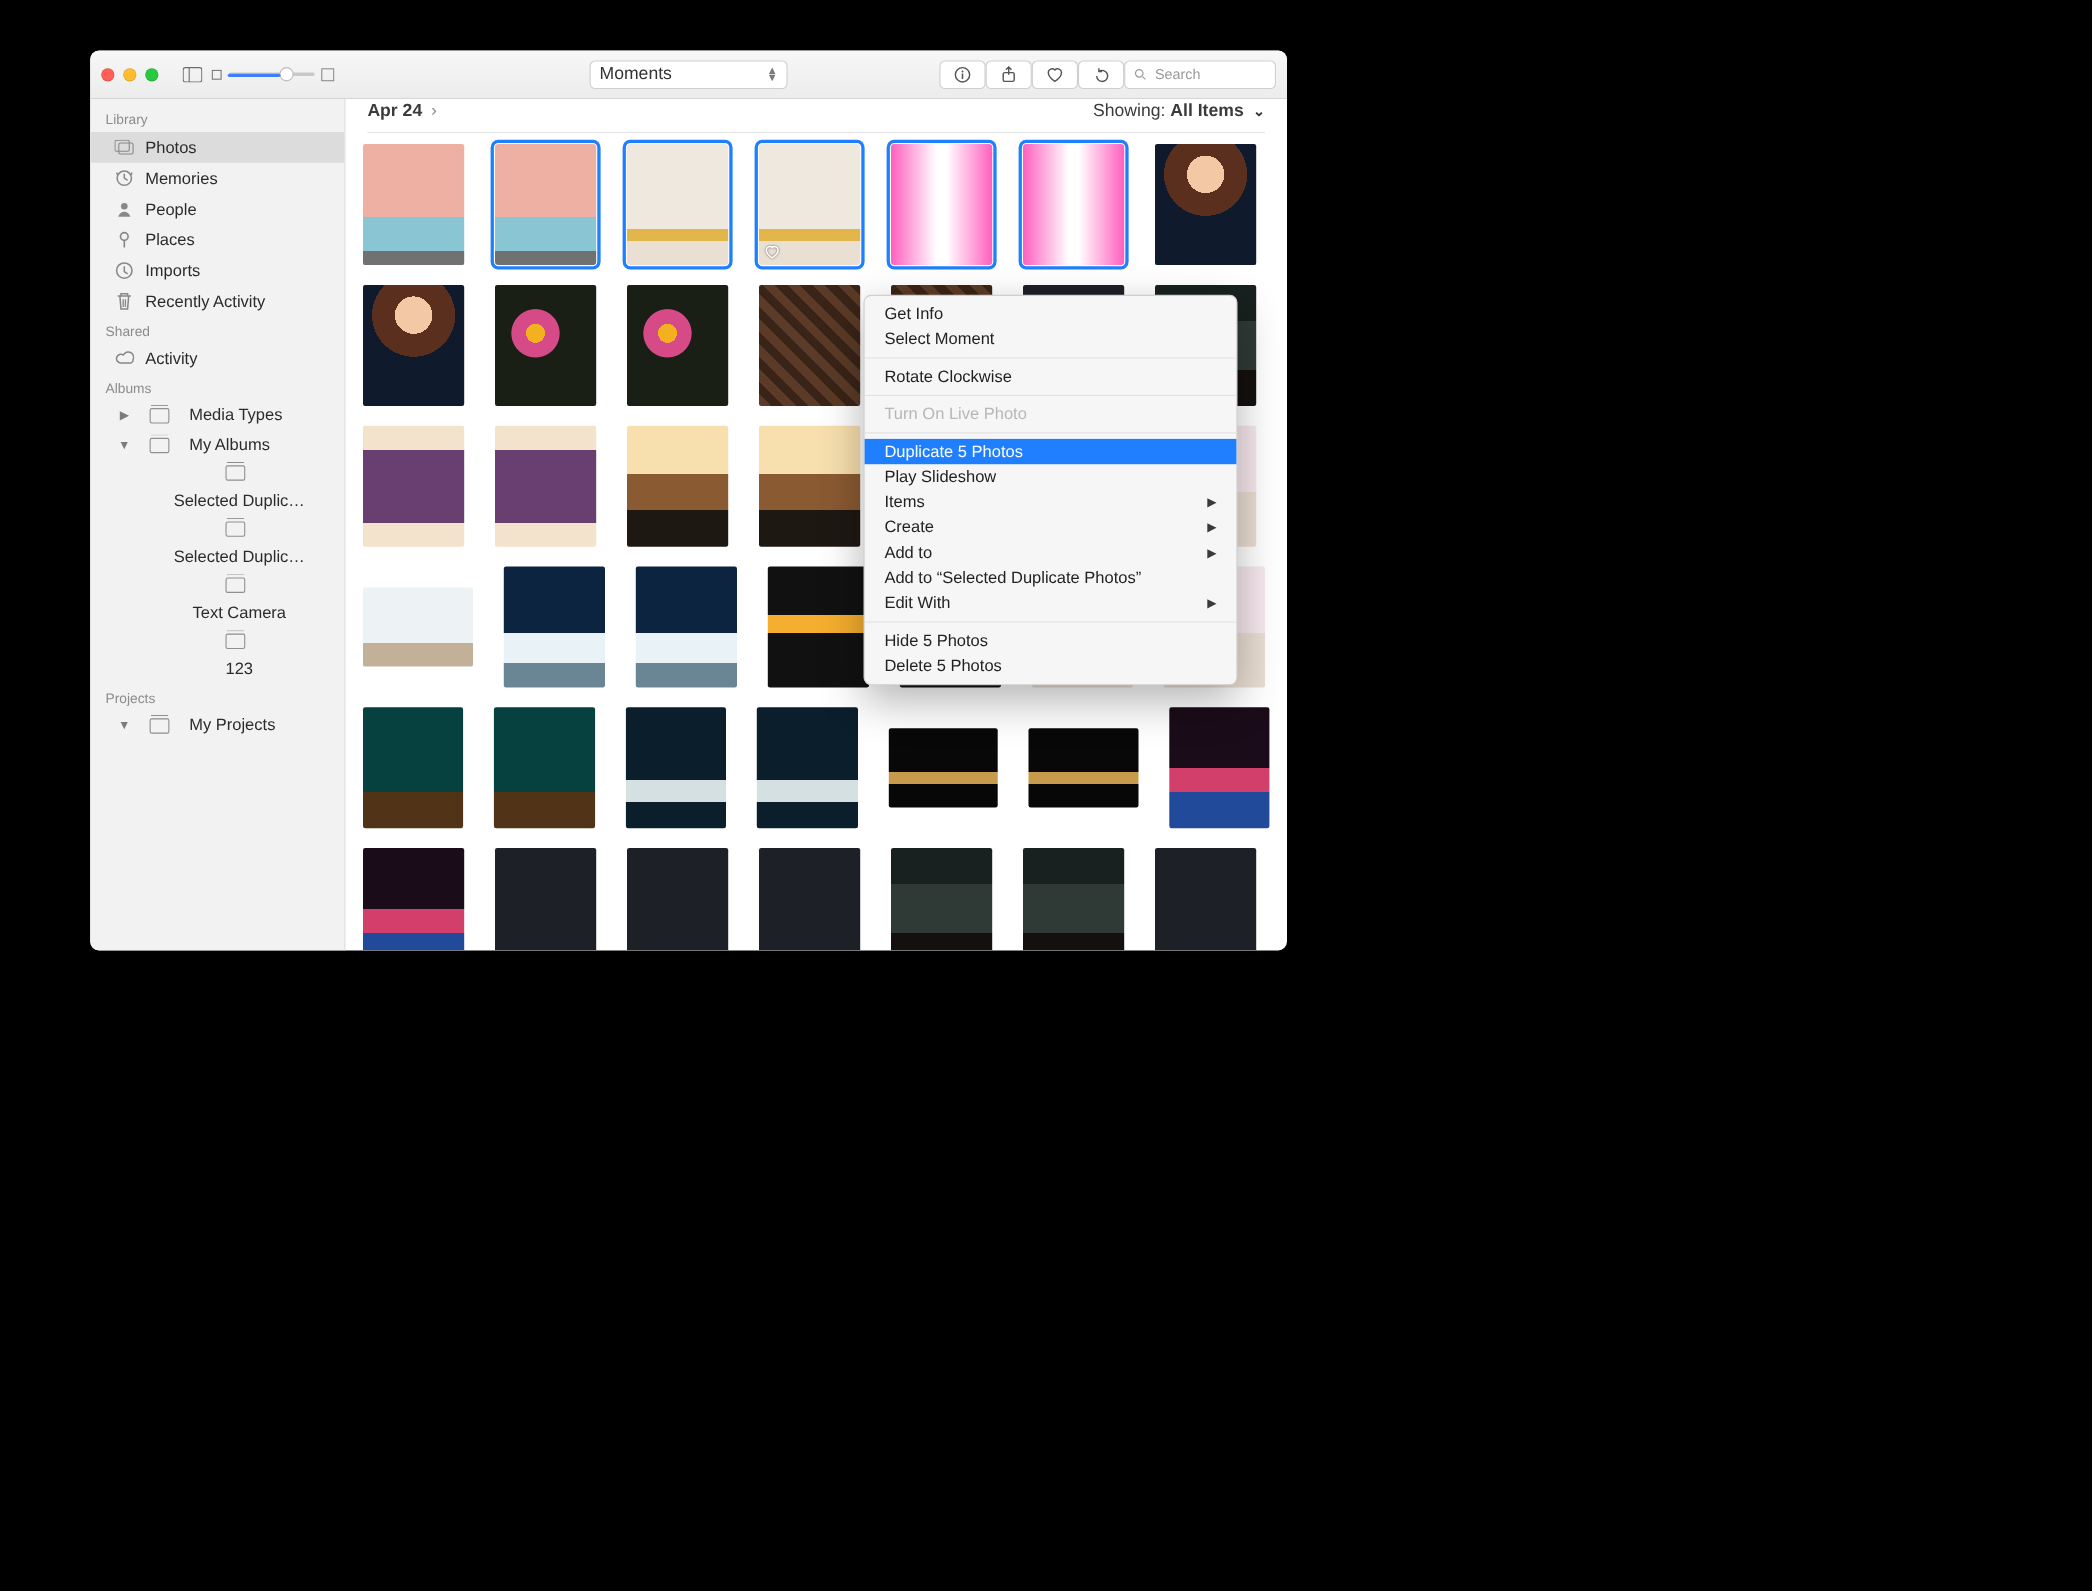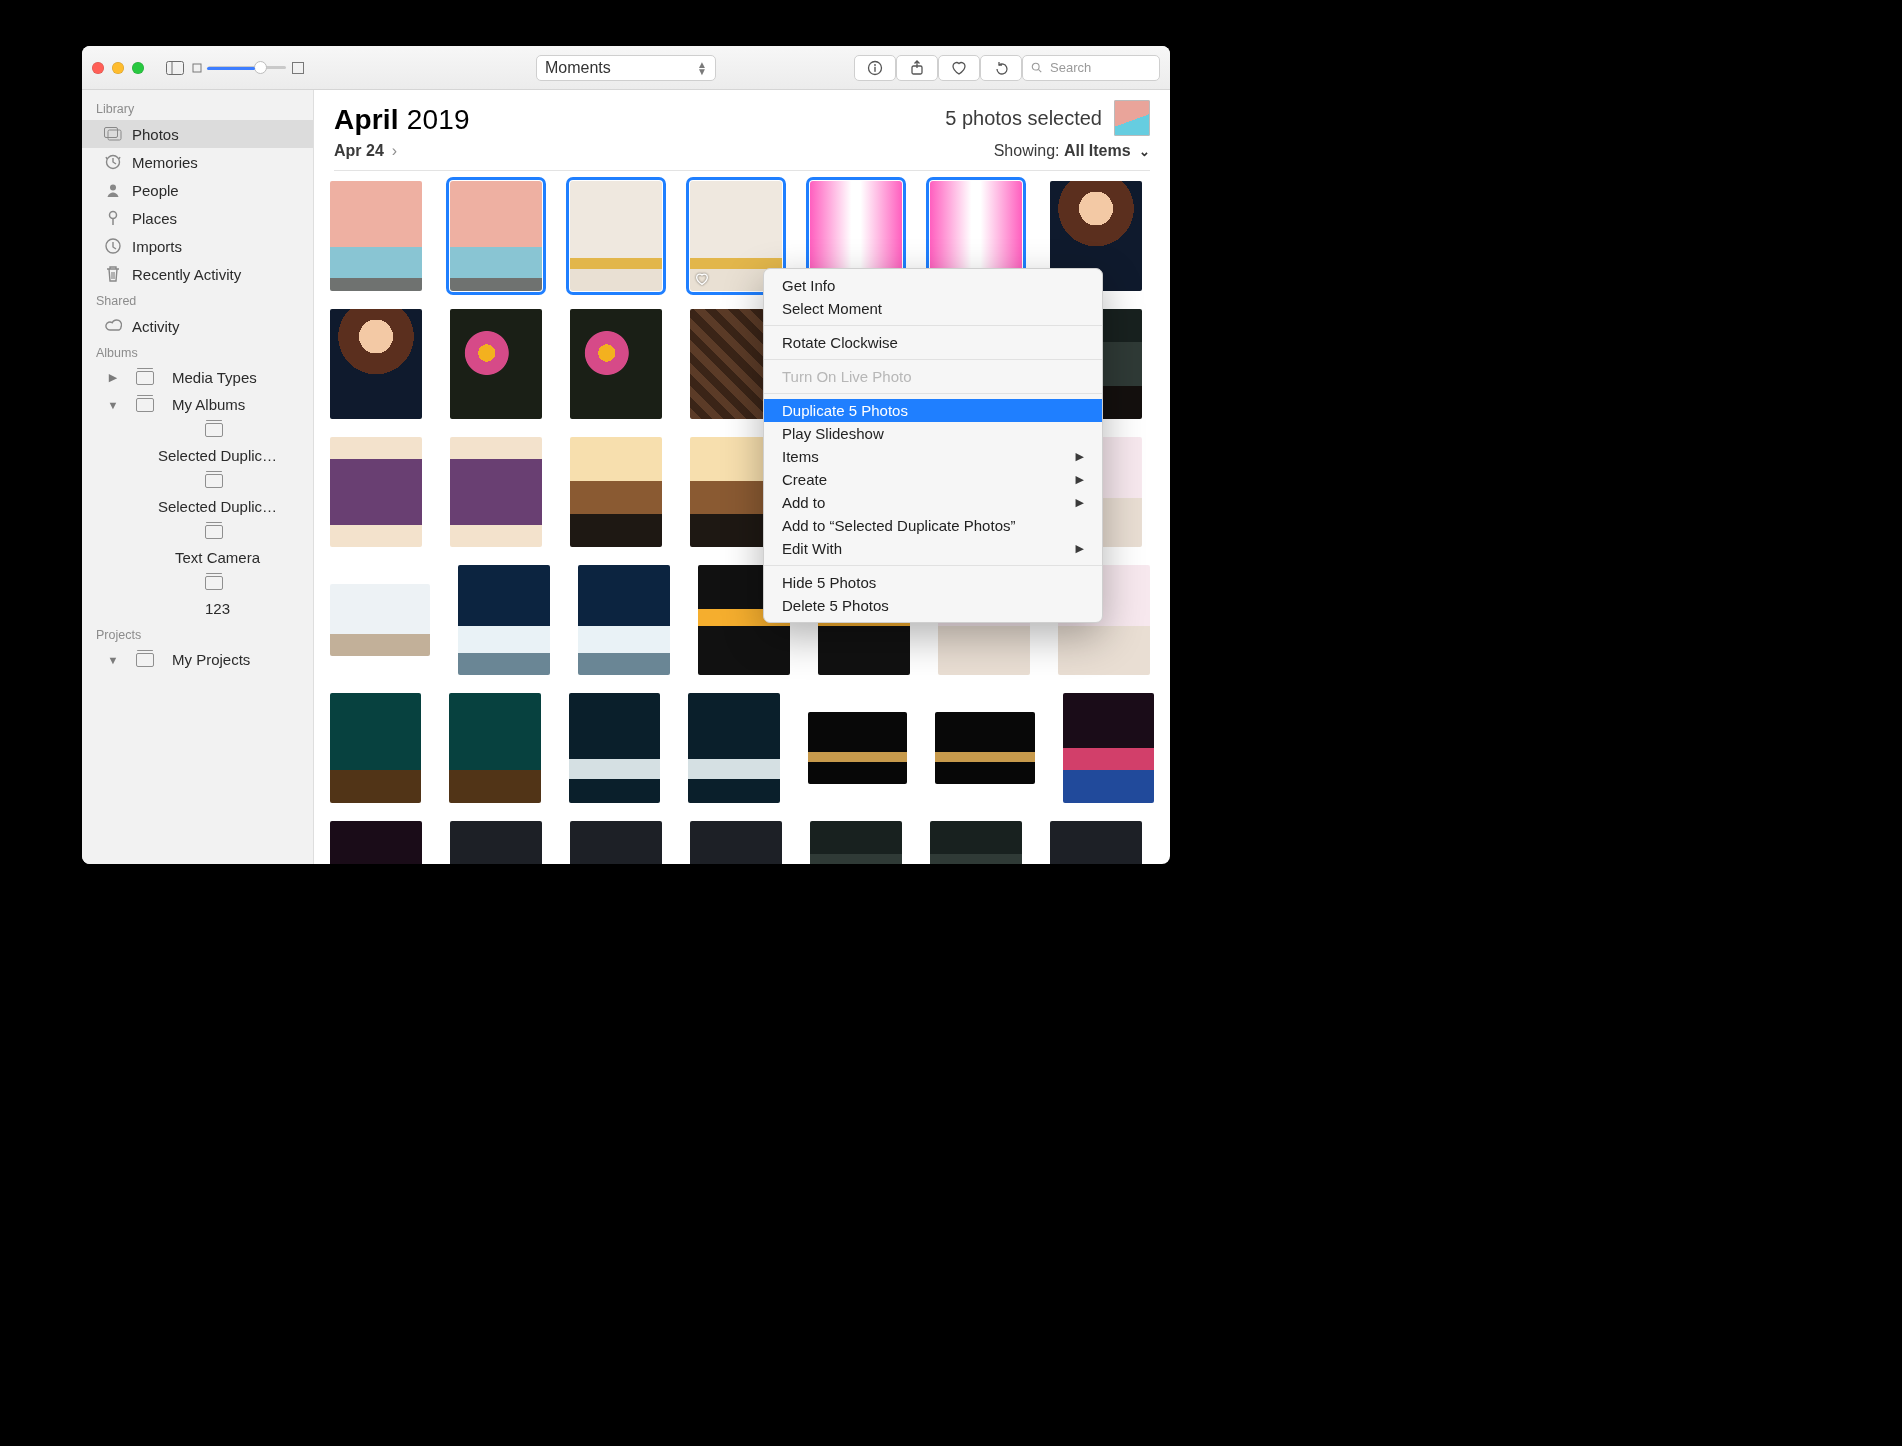--- a/index.html
+++ b/index.html
@@ -109,21 +109,21 @@
   .p-pastel{background:linear-gradient(180deg,#f7e8ee 0 55%,#e9ded3 55% 100%);}
   .p-man{background:linear-gradient(180deg,#18211f 0 30%, #2f3a36 30% 70%, #14100e 70% 100%);}
   .p-teal{background:linear-gradient(180deg,#07413f 0 70%, #513417 70% 100%);}
   .p-legs{background:linear-gradient(180deg,#0a1f2b 0 60%,#d5e0e3 60% 78%,#0a1f2b 78% 100%);}
   .p-bridge{background:linear-gradient(180deg,#080808 0 55%,#c79a4c 55% 70%,#070707 70% 100%);}
   .p-neon{background:linear-gradient(180deg,#1a0c18 0 50%,#d23f6a 50% 70%,#214a9b 70% 100%);}
   .p-office{background:linear-gradient(180deg,#edf2f5 0 70%,#c2b099 70% 100%);}
 
   
   .ctx {
-    position:absolute; left:681px; top:222px; width:340px;
+    position:absolute; left:703px; top:222px; width:340px;
     background:#f6f6f6; border:1px solid #cfcfcf; border-radius:7px;
     box-shadow: 0 14px 40px rgba(0,0,0,0.30);
     padding: 5px 0; font-size:15px;
   }
   .ctx .mi { padding: 3px 18px; color:#222; display:flex; align-items:center; }
   .ctx .mi.disabled { color:#b7b7b7; }
   .ctx .mi.hi { background:#1f7fff; color:#fff; }
   .ctx .mi .sub { margin-left:auto; font-size:11px; color:#3a3a3a; }
   .ctx hr { border:none; border-top:1px solid #e1e1e1; margin:5px 0; }
 </style>
@@ -307,30 +307,20 @@
         <div id="sb-projects">
             <div class="sb-item indent1 sb-row">
               <span class="disc">▼</span>
               <span class="alb-ic"></span>
               <span style="margin-left:8px">My Projects</span>
             </div>
           </div>
       </div>
 
       <div class="content">
-        <div class="chead">
-          <div class="title">
-            <b>April</b>
-            <span style="font-weight:400">2019</span>
-          </div>
-          <div class="selcount">
-            <span>5 photos selected</span>
-            <div class="preview-thumb"></div>
-          </div>
-        </div>
 
         <div class="subhead">
           <span style="font-weight:600">Apr 24</span>
           <span class="nav-r">›</span>
           <div class="showing">
             <span style="font-weight:400">Showing:</span>
             <span>All Items</span>
             <span class="chev">⌄</span>
           </div>
         </div>

